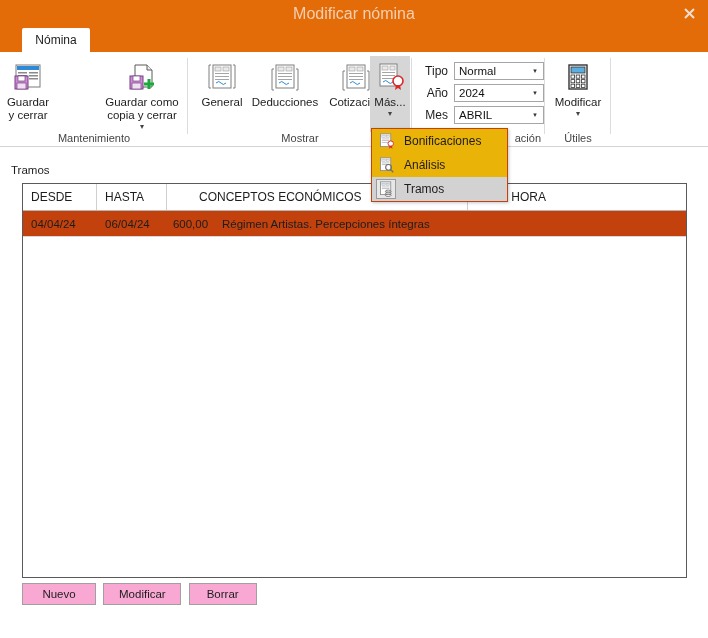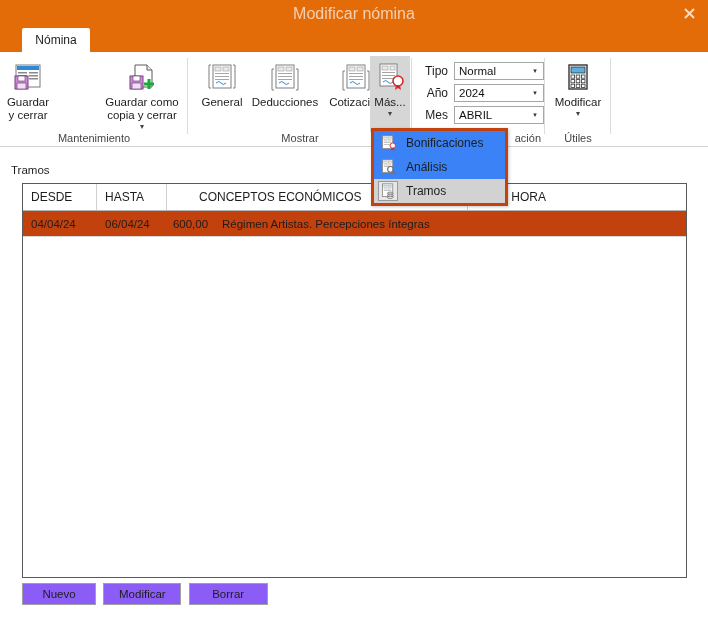--- a/index.html
+++ b/index.html
@@ -85,21 +85,21 @@
   .combo .val { padding-left: 4px; font-size: 11.5px; color: #111; }
   .combo .arrow {
     position: absolute; right: 0; top: 0; width: 16px; height: 16px;
     display: flex; align-items: center; justify-content: center;
     color: #333; font-size: 7px;
   }
 
   
   .menu {
     position: absolute; left: 371px; top: 128px; width: 137px;
-    background: #3b82f6; border: 3px solid #c2410c;
+    background: #eab308; border: 1px solid #c2410c;
     box-shadow: 1px 1px 3px rgba(0,0,0,0.22);
     z-index: 60;
   }
   .menu-item {
     position: relative; height: 24px; display: flex; align-items: center;
     padding-left: 4px; font-size: 12px; color: #1d1d1d; cursor: pointer;
   }
   .menu-item.active { background: #d2d2d2; }
   .menu-item .mico {
     width: 20px; height: 20px; margin-right: 8px;
@@ -131,21 +131,21 @@
   }
   .td {
     position: absolute; top: 0; height: 26px; line-height: 26px;
     font-size: 11.5px; color: #1d1d1d; white-space: nowrap; overflow: hidden;
   }
   .td.num { text-align: center; }
 
   .btnbar { position: absolute; left: 22px; top: 436px; }
   .fbtn {
     display: inline-block; height: 22px; line-height: 20px;
-    border: 1px solid #a0a0a0; background: #8b5cf6;
+    border: 1px solid #a0a0a0; background: #f9a8d4;
     font-size: 11.5px; color: #1d1d1d; text-align: center;
     cursor: pointer; margin-right: 4px; vertical-align: top;
   }
 </style>
 </head>
 <body>
 
 <div id="app">
 
   <div class="titlebar">
@@ -389,17 +389,17 @@
         <div class="td" style="left:82px; width:62px;">06/04/24</div>
         <div class="td num" style="left:144px; width:47px;">600,00</div>
         <div class="td" style="left:199px; width:222px;">Régimen Artistas. Percepciones íntegras</div>
         <div class="td" style="left:429px; width:235px;"></div>
       </div>
     </div>
 
     <div class="btnbar">
       <span class="fbtn" style="width:74px;">Nuevo</span>
       <span class="fbtn" style="width:78px;">Modificar</span>
-      <span class="fbtn" style="width:79px;">Borrar</span>
+      <span class="fbtn" style="width:68px;">Borrar</span>
     </div>
   </div>
 
 </div>
 
 </body></html>

